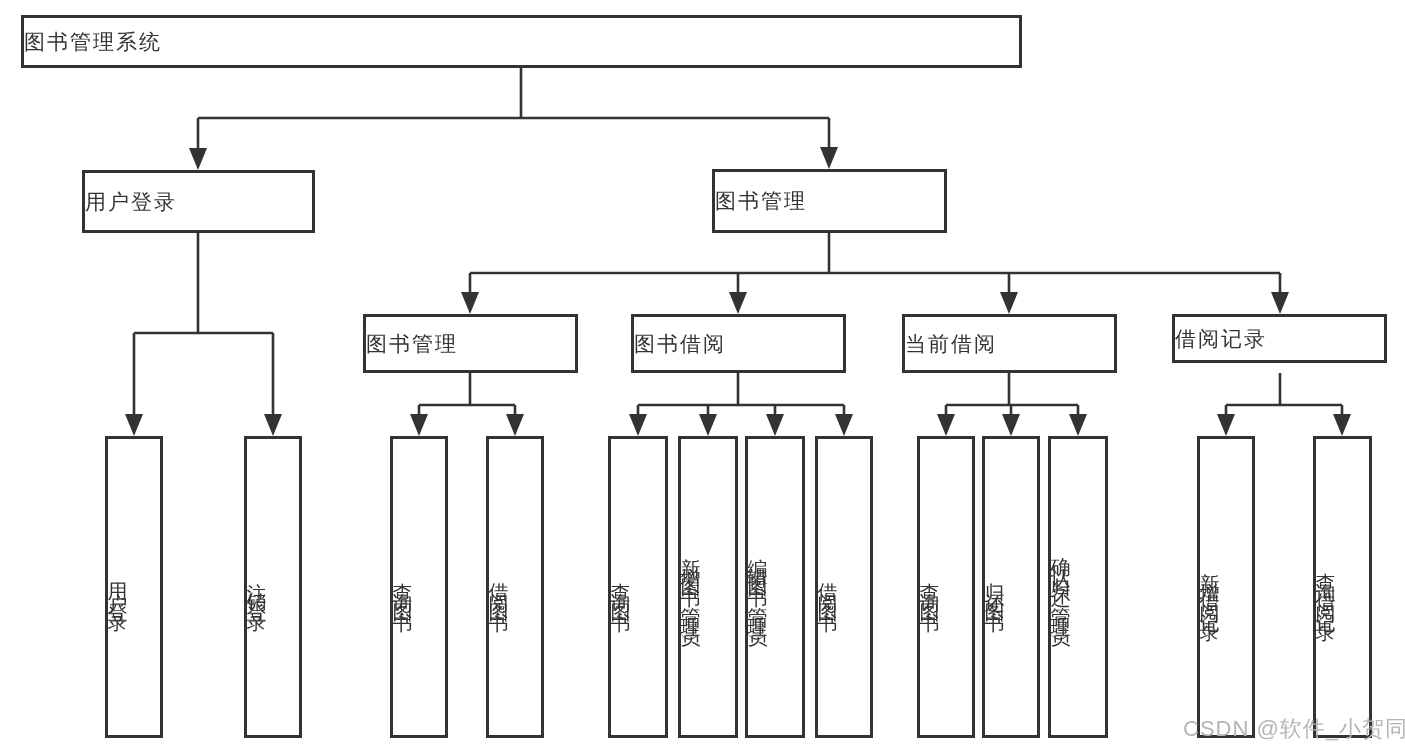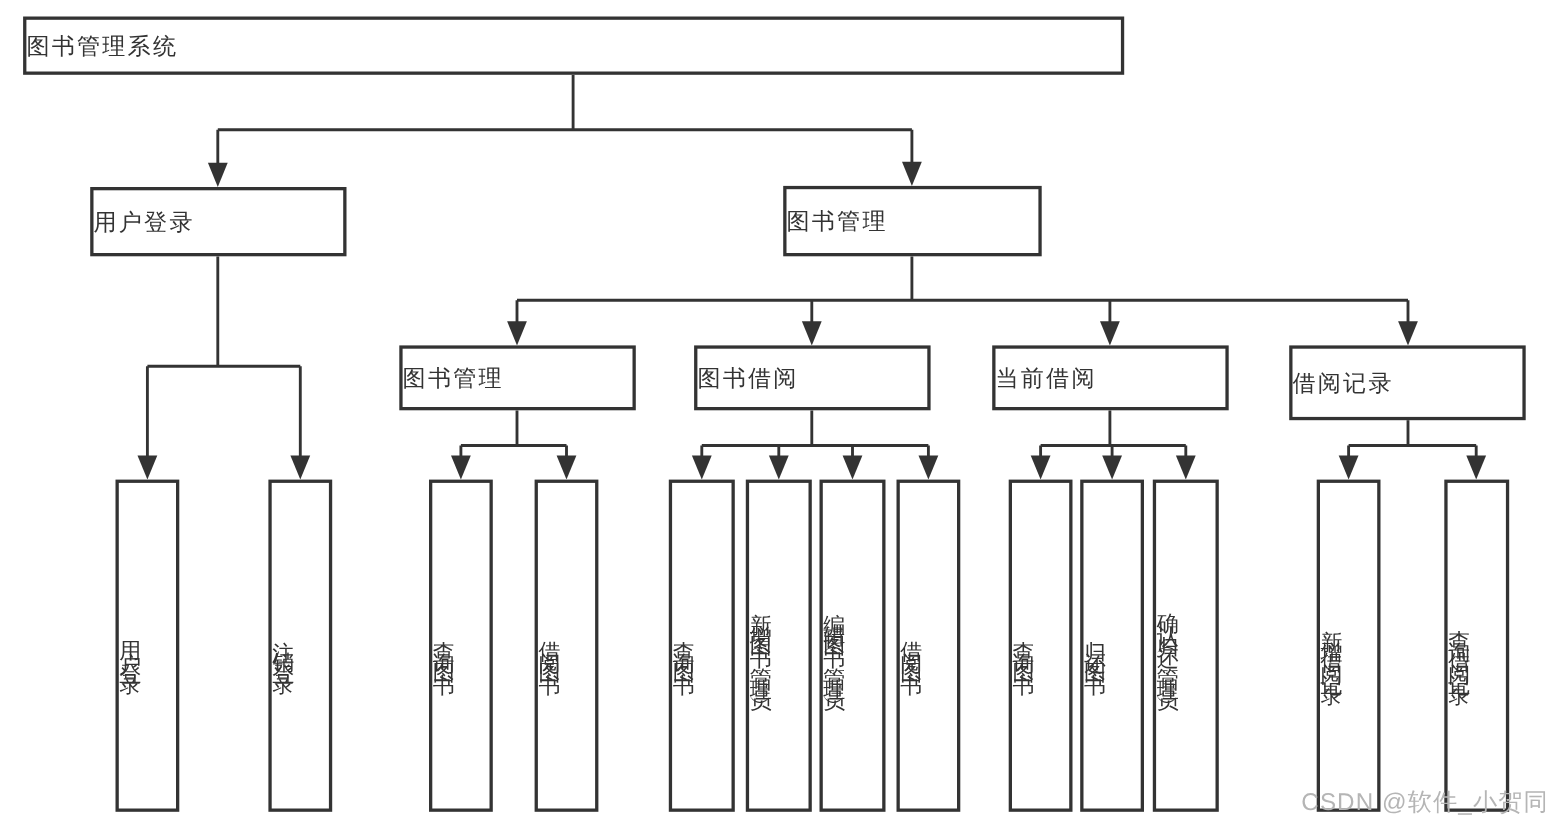--- a/index.html
+++ b/index.html
@@ -92,21 +92,21 @@
 
   <div class="box hbox" style="left:363px; top:314px; width:215px; height:59px;">
     <span>图书管理</span>
   </div>
   <div class="box hbox" style="left:631px; top:314px; width:215px; height:59px;">
     <span>图书借阅</span>
   </div>
   <div class="box hbox" style="left:902px; top:314px; width:215px; height:59px;">
     <span>当前借阅</span>
   </div>
-  <div class="box hbox" style="left:1172px; top:314px; width:215px; height:68px;">
+  <div class="box hbox" style="left:1172px; top:314px; width:215px; height:49px;">
     <span>借阅记录</span>
   </div>
 
   <div class="box vbox" style="left:105px; width:58px;">
     <span class="vtext">用户登录</span>
   </div>
   <div class="box vbox" style="left:244px; width:58px;">
     <span class="vtext">注销登录</span>
   </div>
 

